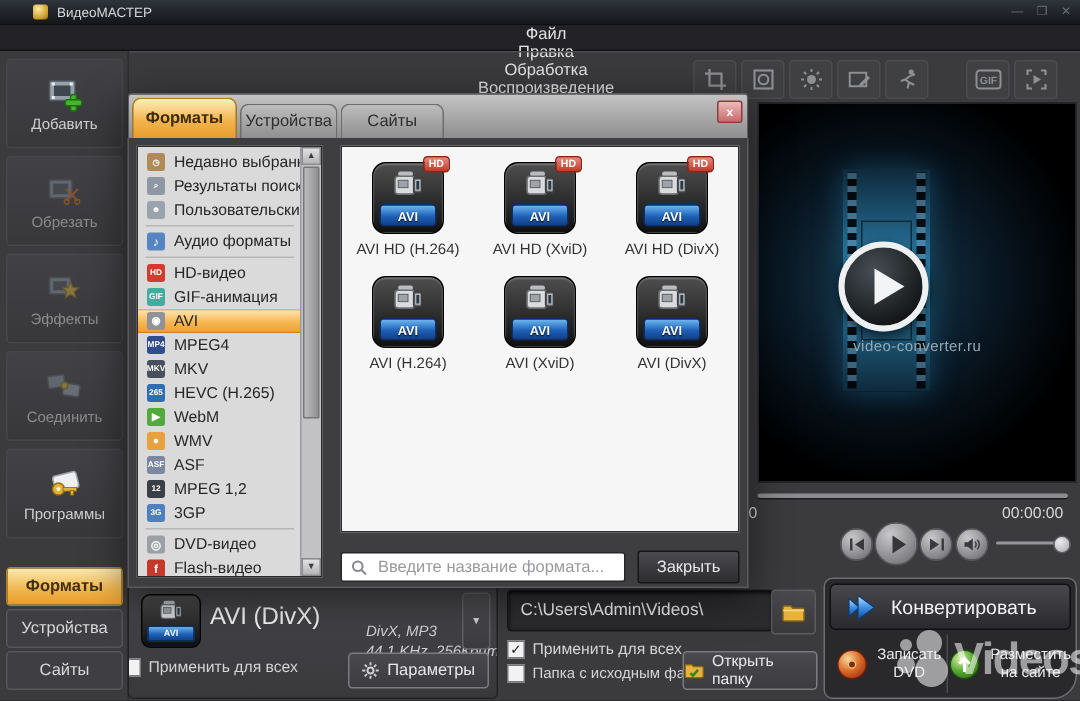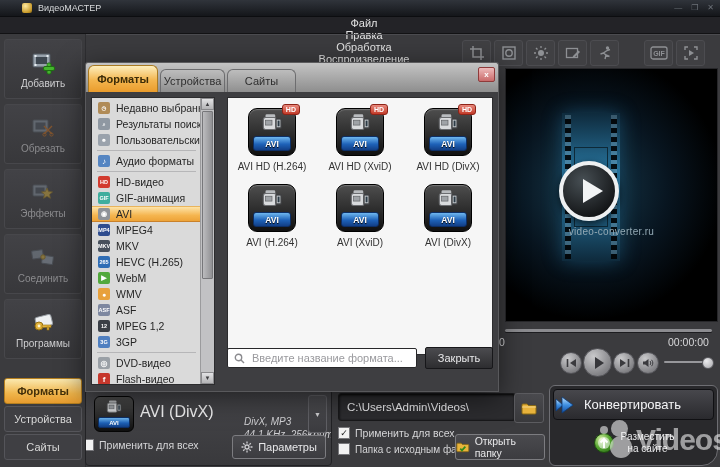--- a/index.html
+++ b/index.html
@@ -81,21 +81,21 @@
   .path-field{position:absolute;left:4px;top:4px;width:168px;height:26px;background:#2c2c2f;border:1px solid #18181a;
       border-radius:3px;color:#ececee;font-size:11.5px;display:flex;align-items:center;padding-left:8px;box-shadow:inset 0 1px 3px #000;}
   .browse-btn{position:absolute;right:2px;top:4px;width:28px;height:28px;background:linear-gradient(#4a4a4e,#39393c);
       border:1px solid #5c5c60;border-radius:3px;display:flex;align-items:center;justify-content:center;}
   .cb-row1{position:absolute;left:4px;top:38px;} .cb-row2{position:absolute;left:4px;top:54px;font-size:10px;}
   .open-folder-btn{position:absolute;left:121px;top:45px;width:88px;height:24px;border:1px solid #7c7c80;border-radius:3px;
       background:linear-gradient(#4a4a4e,#3c3c40);color:#e8e8ea;font-size:10.5px;display:flex;align-items:center;justify-content:center;gap:5px;}
   .convert-panel{position:absolute;left:549px;top:385px;width:167px;height:79px;background:#29292c;
       border:1px solid #6e6e73;border-radius:6px 6px 16px 6px;}
   .convert-btn{position:absolute;left:3px;top:3px;right:3px;height:31px;background:linear-gradient(#47474c,#2a2a2e);
-      border:1px solid #101013;border-radius:4px;display:flex;align-items:center;gap:8px;
+      border:1px solid #101013;border-radius:4px;display:flex;align-items:center;gap:8px;padding-left:10px;
       color:#f4f4f6;font-size:13px;box-sizing:border-box;}
   .sub-btns{position:absolute;left:3px;top:37px;right:3px;bottom:3px;display:flex;}
   .sub-btn{flex:1;display:flex;align-items:center;justify-content:center;gap:6px;color:#e8e8ea;font-size:10px;line-height:12px;}
   .sub-btn.first{border-right:1px solid #4a4a4f;}
   .sub-txt{text-align:center;}
   
   .dialog{position:absolute;left:85px;top:62px;width:414px;height:330px;z-index:10;filter:drop-shadow(0 6px 14px rgba(0,0,0,.55));}
   .tabbar{position:absolute;left:0;right:0;top:0;height:30px;background:linear-gradient(#c4c4c4,#8e8e8e);
           border:1px solid #5c5c5e;border-bottom:none;border-radius:3px 3px 0 0;box-sizing:border-box;}
   .tab{position:absolute;bottom:0;height:23px;display:flex;align-items:center;justify-content:center;font-size:11px;
@@ -124,21 +124,21 @@
   .cell{display:flex;flex-direction:column;align-items:center;}
   .tile{width:46px;height:46px;border-radius:9px;background:linear-gradient(#4e4e4e,#101010);border:1px solid #000;
         position:relative;box-shadow:inset 0 1px 1px rgba(255,255,255,.25);}
   .tile .band{position:absolute;left:4px;right:4px;bottom:4px;height:13px;border-radius:3px;
        background:linear-gradient(#6fb7ef,#1e62b8 55%,#123f86);border:1px solid #0d2f66;color:#fff;font-size:8.5px;
        font-weight:bold;display:flex;align-items:center;justify-content:center;text-shadow:0 1px 1px #000;}
   .tile .hd{position:absolute;right:-5px;top:-5px;background:linear-gradient(#e98a7e,#c23a28);border:1px solid #8e2317;
        border-radius:3px;color:#fff;font-size:7px;font-weight:bold;padding:1px 3px;}
   .tile-label{font-size:10px;color:#333;margin-top:5px;}
   .tile .camwrap{position:absolute;left:0;right:0;top:2px;display:flex;justify-content:center;}
-  .search-row{position:absolute;left:141px;right:5px;bottom:22px;height:22px;display:flex;gap:8px;align-items:center;}
+  .search-row{position:absolute;left:141px;right:5px;bottom:2px;height:22px;display:flex;gap:8px;align-items:center;}
   .search-box{flex:1;height:20px;background:#fff;border:1px solid #28282a;border-radius:2px;display:flex;align-items:center;gap:5px;padding:0 6px;box-sizing:border-box;}
   .search-box input{border:none;outline:none;flex:1;font-size:11px;color:#333;background:transparent;font-family:inherit;}
   .search-box input::placeholder{color:#9a9a9e;}
   .close-btn{width:66px;height:20px;background:linear-gradient(#4b4b4f,#2d2d30);border:1px solid #17171a;border-radius:2px;
              color:#e8e8ea;font-size:11px;display:flex;align-items:center;justify-content:center;}
   
   .avito{position:absolute;left:596px;top:420px;z-index:30;display:flex;align-items:center;gap:2px;opacity:.55;pointer-events:none;}
   .avito .dots{position:relative;width:38px;height:40px;}
   .avito .dot{position:absolute;border-radius:50%;background:#fff;}
   .avito .d1{width:8px;height:8px;left:4px;top:6px;}
@@ -385,20 +385,37 @@
               <stop offset=".5" stop-color="#3f8fe0"></stop>
               <stop offset="1" stop-color="#144d9e"></stop>
           </linearGradient>
         </defs>
         <path d="M2 4v12l7-6z" fill="url(#bl)" stroke="#0c3b77" stroke-width=".8"></path>
         <path d="M8 2v16l11-8z" fill="url(#bl)" stroke="#0c3b77" stroke-width=".8"></path>
       </svg>
       <span>Конвертировать</span>
     </div>
     <div class="sub-btns">
+      <div class="sub-btn first">
+        <svg width="22" height="22" viewBox="0 0 22 22">
+          <defs>
+            <radialGradient id="dv" cx=".35" cy=".3" r=".8">
+              <stop offset="0" stop-color="#f8d89a"></stop>
+                <stop offset=".55" stop-color="#d96a2a"></stop>
+                <stop offset="1" stop-color="#a33014"></stop>
+            </radialGradient>
+          </defs>
+          <circle cx="11" cy="11" r="9.5" fill="url(#dv)" stroke="#6e2208"></circle>
+          <circle cx="11" cy="11" r="2.4" fill="#7e2f12" stroke="#f3c98e" stroke-width=".8"></circle>
+        </svg>
+        <span class="sub-txt">
+          <span>Записать</span><br>
+          <span>DVD</span>
+        </span>
+      </div>
       <div class="sub-btn">
         <svg width="22" height="22" viewBox="0 0 22 22">
           <defs>
             <radialGradient id="gr" cx=".35" cy=".3" r=".8">
               <stop offset="0" stop-color="#d9f0a8"></stop>
                 <stop offset=".55" stop-color="#58a832"></stop>
                 <stop offset="1" stop-color="#2d7018"></stop>
             </radialGradient>
           </defs>
           <circle cx="11" cy="11" r="9.5" fill="url(#gr)" stroke="#1d4c0e"></circle>

